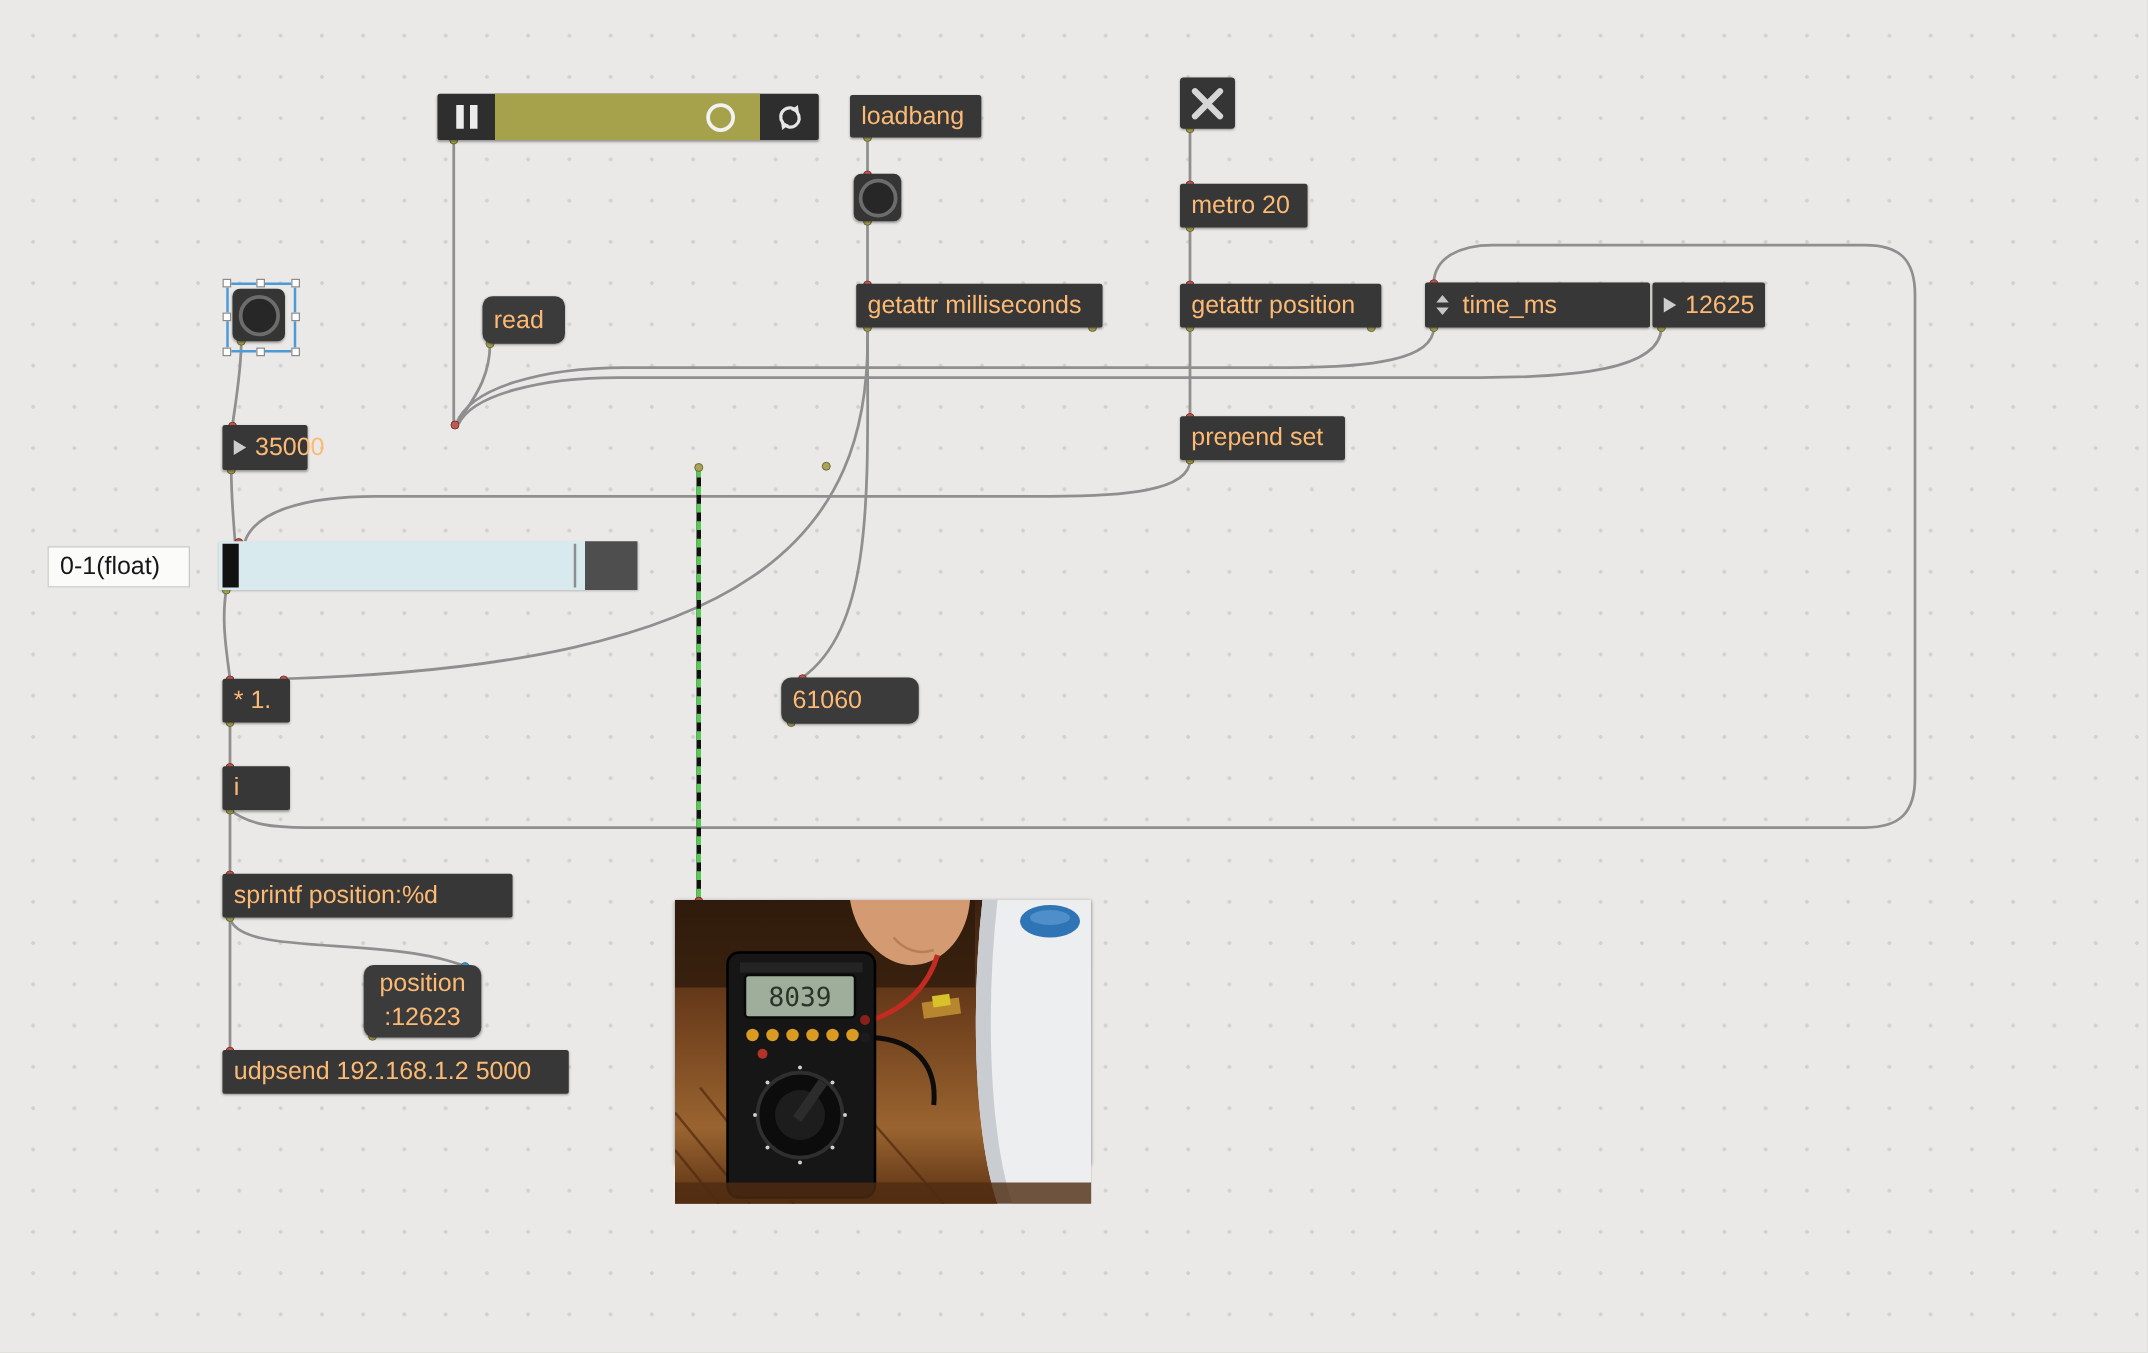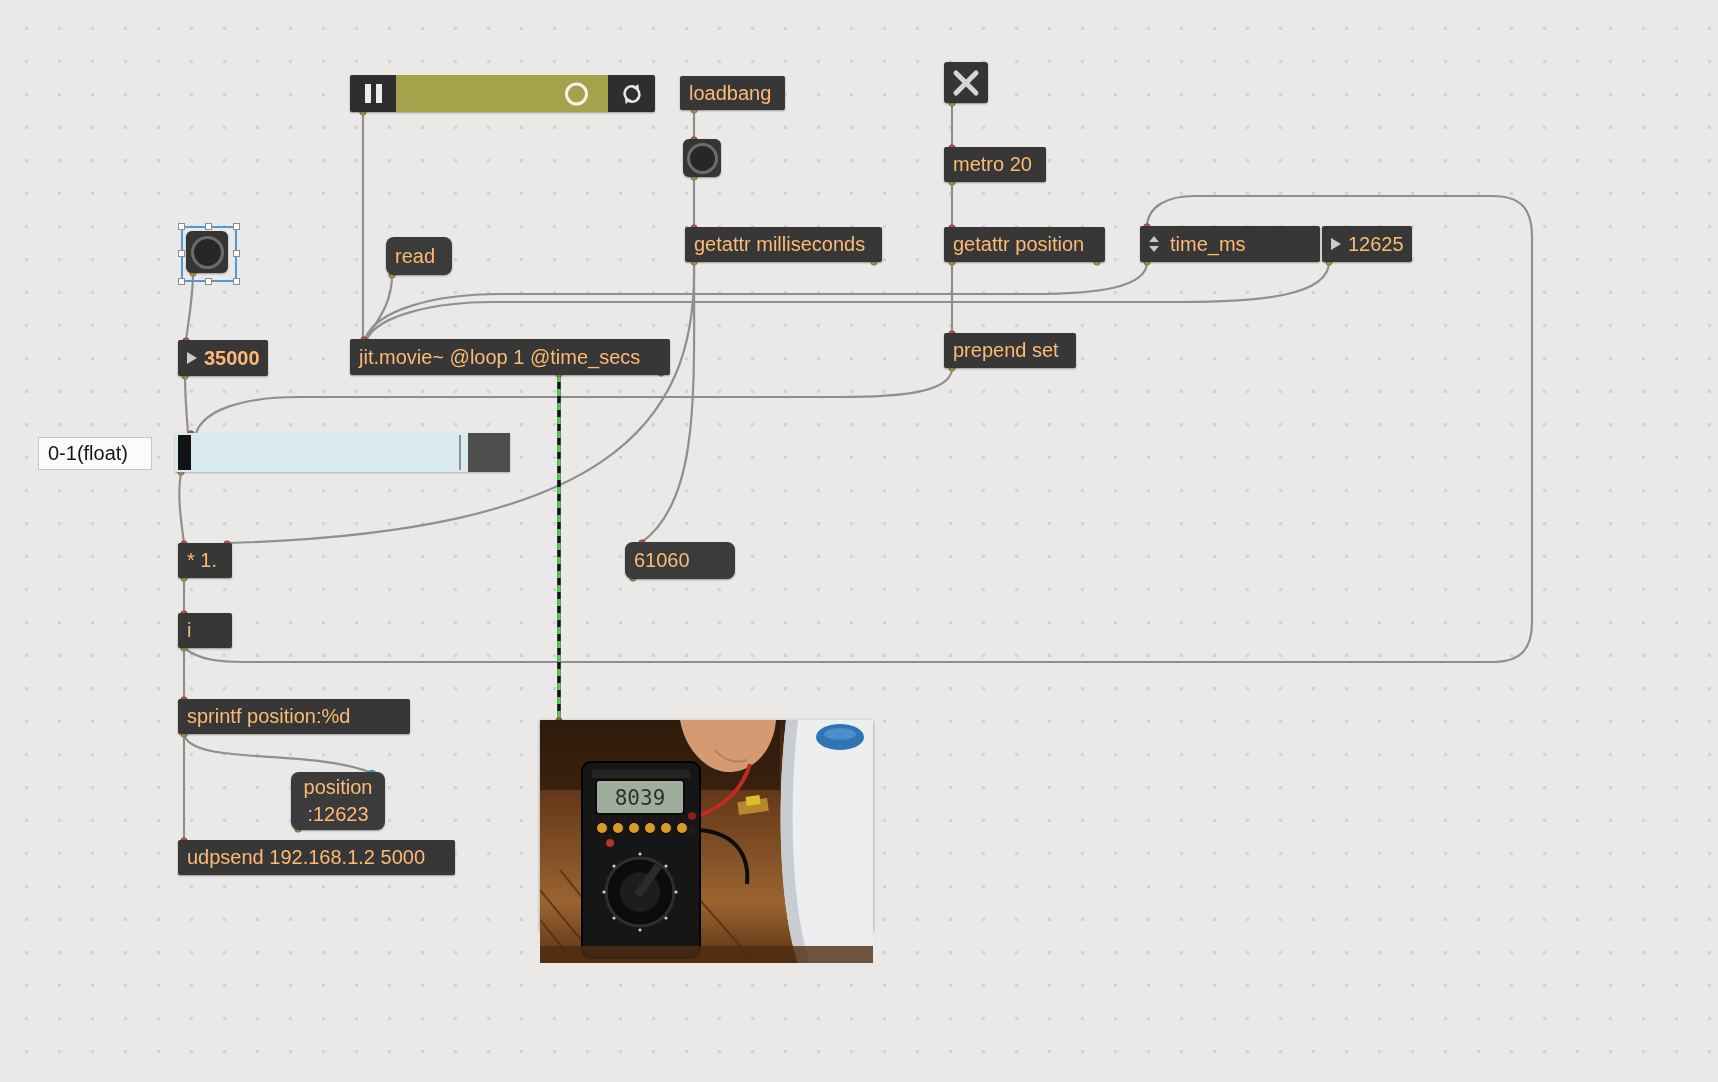--- a/index.html
+++ b/index.html
@@ -197,28 +197,25 @@
         <span class="down"></span>
       </span>
     <span>time_ms</span>
   </div>
 
   <div class="box num" style="left:1322px;top:226px;width:90px;height:36px;">
     <span class="tri"></span>
     <span>12625</span>
   </div>
 
-  <div class="box num" style="left:178px;top:340px;width:90px;height:36px;font-weight:bold;">
+  <div class="box num" style="left:178px;top:340px;width:68px;height:36px;">
     <span class="tri"></span>
     <span>35000</span>
   </div>
 
-  <div class="box" style="left:350px;top:339px;width:320px;height:36px;">
-    <span>jit.movie~ @loop 1 @time_secs</span>
-  </div>
 
   <div class="box" style="left:944px;top:333px;width:132px;height:35px;">
     <span>prepend set</span>
   </div>
 
   <div class="box comment" style="left:38px;top:437px;width:114px;height:33px;">
     <span>0-1(float)</span>
   </div>
 
   <div class="hslider" style="left:175px;top:433px;width:335px;height:39px;">

